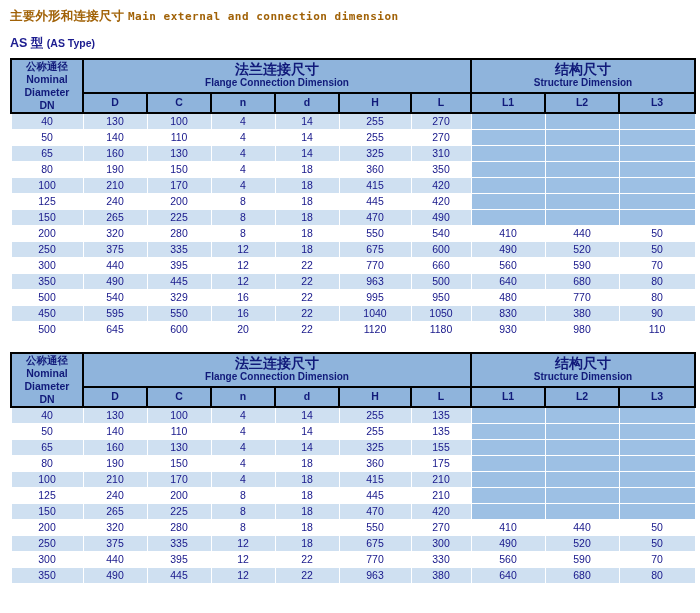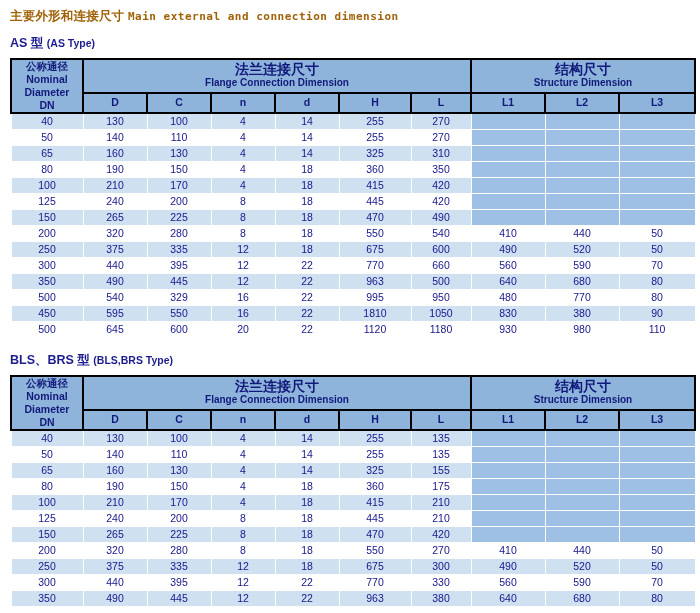--- a/index.html
+++ b/index.html
@@ -306,45 +306,41 @@
           <td>480</td>
           <td>770</td>
           <td>80</td>
         </tr>
         <tr class="alt">
           <td>450</td>
           <td>595</td>
           <td>550</td>
           <td>16</td>
           <td>22</td>
-          <td>1810</td>
+          <td>1040</td>
           <td>1050</td>
           <td>830</td>
           <td>380</td>
           <td>90</td>
         </tr>
         <tr class="plain">
           <td>500</td>
           <td>645</td>
           <td>600</td>
           <td>20</td>
           <td>22</td>
           <td>1120</td>
           <td>1180</td>
           <td>930</td>
           <td>980</td>
           <td>110</td>
         </tr>
       </tbody>
   </table>
 
-  <div class="section-title">
-    <span>BLS、BRS 型</span>
-    <span class="en">(BLS,BRS Type)</span>
-  </div>
 
   <table class="dim">
     <colgroup>
       <col style="width:72px">
       <col style="width:64px">
         <col style="width:64px">
         <col style="width:64px">
         <col style="width:64px">
       <col style="width:72px">
         <col style="width:60px">

